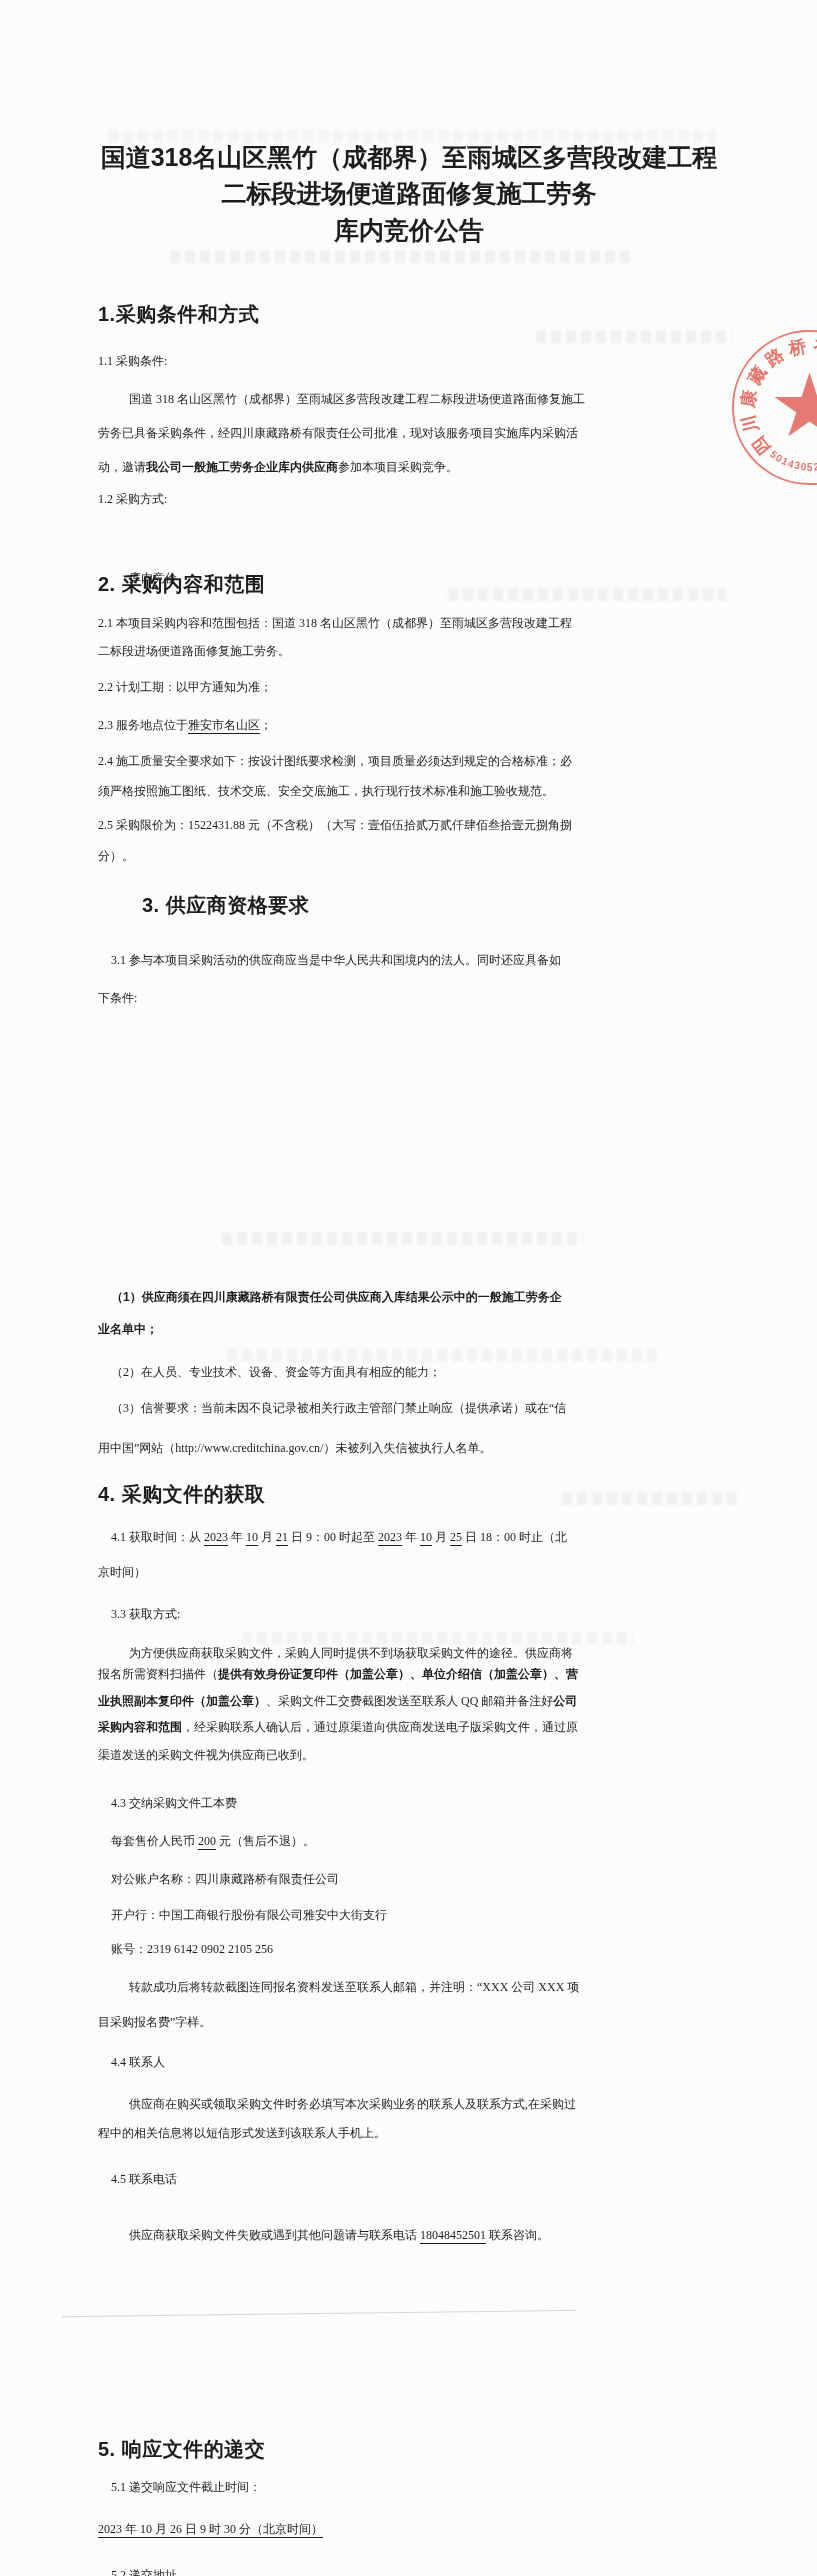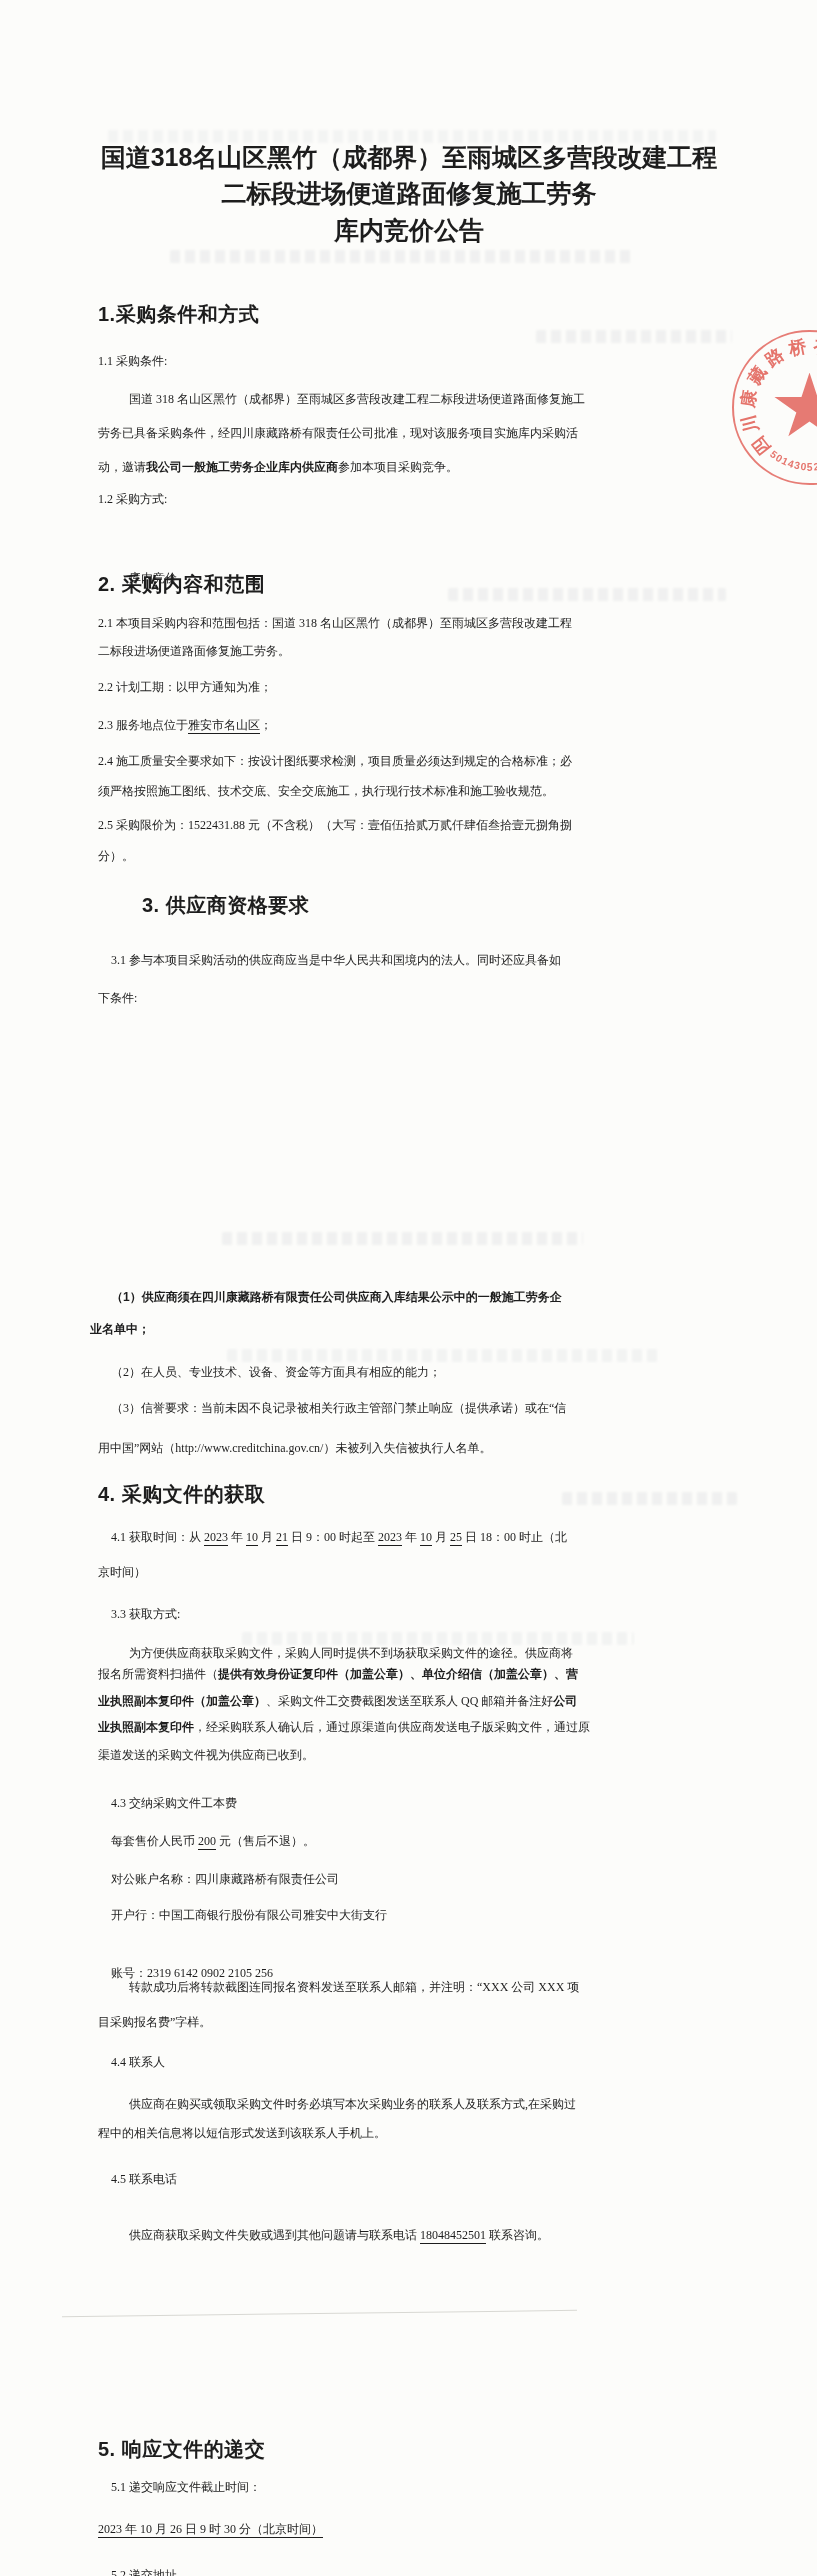--- a/index.html
+++ b/index.html
@@ -111,38 +111,38 @@
       <div class="line" style="top: 681px; left: 98px;"><span>2.2 计划工期：以甲方通知为准；</span></div>
       <div class="line" style="top: 719px; left: 98px;"><span>2.3 服务地点位于</span><span class="u">雅安市名山区</span><span>；</span></div>
       <div class="line" style="top: 755px; left: 98px;"><span>2.4 施工质量安全要求如下：按设计图纸要求检测，项目质量必须达到规定的合格标准；必</span></div>
       <div class="line" style="top: 785px; left: 98px;"><span>须严格按照施工图纸、技术交底、安全交底施工，执行现行技术标准和施工验收规范。</span></div>
       <div class="line" style="top: 819px; left: 98px;"><span>2.5 采购限价为：1522431.88 元（不含税）（大写：壹佰伍拾贰万贰仟肆佰叁拾壹元捌角捌</span></div>
       <div class="line" style="top: 850px; left: 98px;"><span>分）。</span></div>
       <div class="line h" style="top: 894px; left: 98px; margin-left: 44px;"><span>3. 供应商资格要求</span></div>
       <div class="line" style="top: 954px; left: 111px;"><span>3.1 参与本项目采购活动的供应商应当是中华人民共和国境内的法人。同时还应具备如</span></div>
       <div class="line" style="top: 992px; left: 98px;"><span>下条件:</span></div>
       <div class="line" style="top: 1291px; left: 111px;"><span class="b">（1）供应商须在四川康藏路桥有限责任公司供应商入库结果公示中的一般施工劳务企</span></div>
-      <div class="line" style="top: 1323px; left: 90px;"><span class="b">业名单中；</span></div>
+      <div class="line" style="top: 1323px; left: 98px;"><span class="b">业名单中；</span></div>
       <div class="line" style="top: 1366px; left: 111px;"><span>（2）在人员、专业技术、设备、资金等方面具有相应的能力；</span></div>
       <div class="line" style="top: 1402px; left: 111px;"><span>（3）信誉要求：当前未因不良记录被相关行政主管部门禁止响应（提供承诺）或在“信</span></div>
       <div class="line" style="top: 1442px; left: 98px;"><span>用中国”网站（http://www.creditchina.gov.cn/）未被列入失信被执行人名单。</span></div>
       <div class="line h" style="top: 1483px; left: 98px;"><span>4. 采购文件的获取</span></div>
       <div class="line" style="top: 1531px; left: 111px;"><span>4.1 获取时间：从 </span><span class="u">2023</span><span> 年 </span><span class="u">10</span><span> 月 </span><span class="u">21</span><span> 日 9：00 时起至 </span><span class="u">2023</span><span> 年 </span><span class="u">10</span><span> 月 </span><span class="u">25</span><span> 日 18：00 时止（北</span></div>
       <div class="line" style="top: 1566px; left: 98px;"><span>京时间）</span></div>
       <div class="line" style="top: 1608px; left: 111px;"><span>3.3 获取方式:</span></div>
       <div class="line" style="top: 1647px; left: 129px;"><span>为方便供应商获取采购文件，采购人同时提供不到场获取采购文件的途径。供应商将</span></div>
       <div class="line" style="top: 1668px; left: 98px;"><span>报名所需资料扫描件（</span><span class="b">提供有效身份证复印件（加盖公章）、单位介绍信（加盖公章）、营</span></div>
       <div class="line" style="top: 1695px; left: 98px;"><span class="b">业执照副本复印件（加盖公章）</span><span>、采购文件工交费截图发送至联系人 QQ 邮箱并备注好</span><span class="b">公司</span></div>
-      <div class="line" style="top: 1721px; left: 98px;"><span class="b">业执照副本复印件</span><span>，经采购联系人确认后，通过原渠道向供应商发送电子版采购文件，通过原</span></div>
+      <div class="line" style="top: 1721px; left: 98px;"><span class="b">采购内容和范围</span><span>，经采购联系人确认后，通过原渠道向供应商发送电子版采购文件，通过原</span></div>
       <div class="line" style="top: 1749px; left: 98px;"><span>渠道发送的采购文件视为供应商已收到。</span></div>
       <div class="line" style="top: 1797px; left: 111px;"><span>4.3 交纳采购文件工本费</span></div>
       <div class="line" style="top: 1835px; left: 111px;"><span>每套售价人民币 </span><span class="u">200</span><span> 元（售后不退）。</span></div>
       <div class="line" style="top: 1873px; left: 111px;"><span>对公账户名称：四川康藏路桥有限责任公司</span></div>
       <div class="line" style="top: 1909px; left: 111px;"><span>开户行：中国工商银行股份有限公司雅安中大街支行</span></div>
-      <div class="line" style="top: 1943px; left: 111px; margin-top: 24px;"><span>账号：2319 6142 0902 2105 256</span></div>
+      <div class="line" style="top: 1943px; left: 111px;"><span>账号：2319 6142 0902 2105 256</span></div>
       <div class="line" style="top: 1981px; left: 129px;"><span>转款成功后将转款截图连同报名资料发送至联系人邮箱，并注明：“XXX 公司 XXX 项</span></div>
       <div class="line" style="top: 2016px; left: 98px;"><span>目采购报名费”字样。</span></div>
       <div class="line" style="top: 2056px; left: 111px;"><span>4.4 联系人</span></div>
       <div class="line" style="top: 2098px; left: 129px;"><span>供应商在购买或领取采购文件时务必填写本次采购业务的联系人及联系方式,在采购过</span></div>
       <div class="line" style="top: 2127px; left: 98px;"><span>程中的相关信息将以短信形式发送到该联系人手机上。</span></div>
       <div class="line" style="top: 2173px; left: 111px;"><span>4.5 联系电话</span></div>
       <div class="line" style="top: 2213px; left: 129px; margin-top: 16px;"><span>供应商获取采购文件失败或遇到其他问题请与联系电话 </span><span class="u">18048452501</span><span> 联系咨询。</span></div>
       <div class="line h" style="top: 2438px; left: 98px;"><span>5. 响应文件的递交</span></div>
       <div class="line" style="top: 2481px; left: 111px;"><span>5.1 递交响应文件截止时间：</span></div>
       <div class="line" style="top: 2523px; left: 98px; font-family: Liberation Serif, serif;"><span class="u">2023 年 10 月 26 日 9 时 30 分（北京时间）</span></div>

